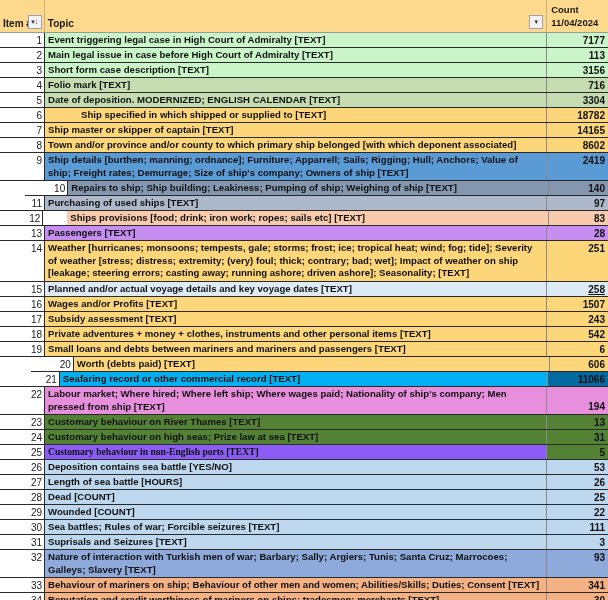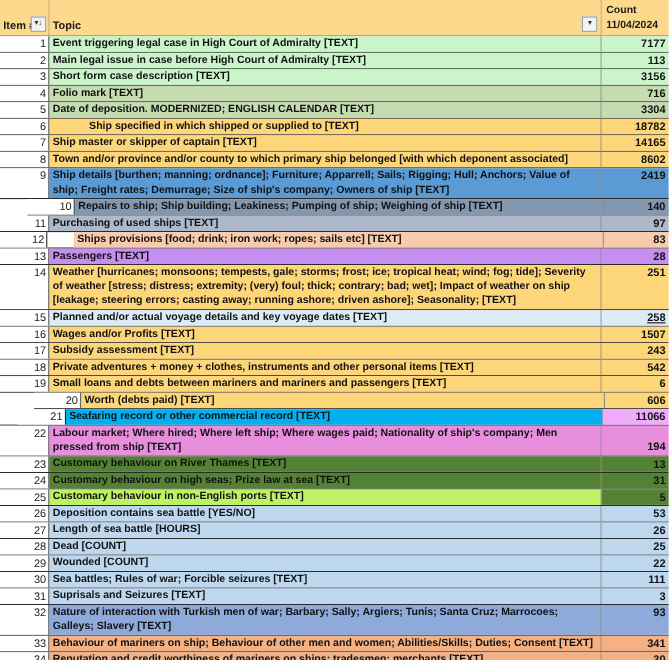--- a/index.html
+++ b/index.html
@@ -135,40 +135,40 @@
         <div class="cnt" style="background: rgb(253, 214, 122);">6</div>
       </div>
       <div class="row" style="height: 14px; margin-left: 31px;">
         <div class="num">20</div>
         <div class="topic" style="background: rgb(253, 214, 122);">Worth (debts paid) [TEXT]</div>
         <div class="cnt" style="background: rgb(253, 214, 122);">606</div>
       </div>
       <div class="row" style="height: 14px; padding-left: 16px;">
         <div class="num">21</div>
         <div class="topic" style="background: rgb(0, 176, 240);">Seafaring record or other commercial record  [TEXT]</div>
-        <div class="cnt" style="background: #f0abfc;">11066</div>
+        <div class="cnt" style="background: #0369a1;">11066</div>
       </div>
       <div class="row bottom-cnt" style="height: 27px;">
         <div class="num">22</div>
         <div class="topic" style="background: rgb(231, 143, 220);">Labour market; Where hired; Where left ship; Where wages paid; Nationality of ship's company; Men pressed from ship [TEXT]</div>
         <div class="cnt" style="background: rgb(231, 143, 220);">194</div>
       </div>
       <div class="row" style="height: 14px;">
         <div class="num">23</div>
         <div class="topic" style="background: rgb(84, 130, 53);">Customary behaviour on River Thames [TEXT]</div>
         <div class="cnt" style="background: rgb(84, 130, 53);">13</div>
       </div>
       <div class="row" style="height: 14px;">
         <div class="num">24</div>
         <div class="topic" style="background: rgb(84, 130, 53);">Customary behaviour on high seas; Prize law at sea [TEXT]</div>
         <div class="cnt" style="background: rgb(84, 130, 53);">31</div>
       </div>
       <div class="row" style="height: 14px;">
         <div class="num">25</div>
-        <div class="topic" style="background: #bef264;">Customary behaviour in non-English ports [TEXT]</div>
+        <div class="topic" style="background: #8b5cf6; font-family: Liberation Serif, serif;">Customary behaviour in non-English ports [TEXT]</div>
         <div class="cnt" style="background: rgb(84, 130, 53);">5</div>
       </div>
       <div class="row" style="height: 14px;">
         <div class="num">26</div>
         <div class="topic" style="background: rgb(189, 215, 238);">Deposition contains sea battle [YES/NO]</div>
         <div class="cnt" style="background: rgb(189, 215, 238);">53</div>
       </div>
       <div class="row" style="height: 14px;">
         <div class="num">27</div>
         <div class="topic" style="background: rgb(189, 215, 238);">Length of sea battle [HOURS]</div>

